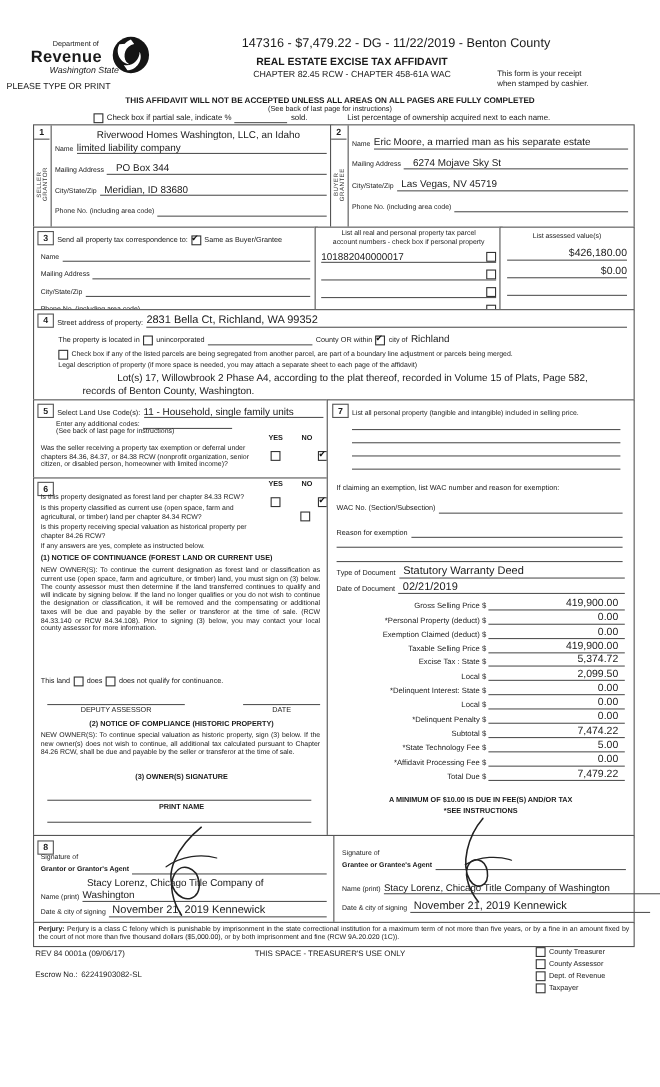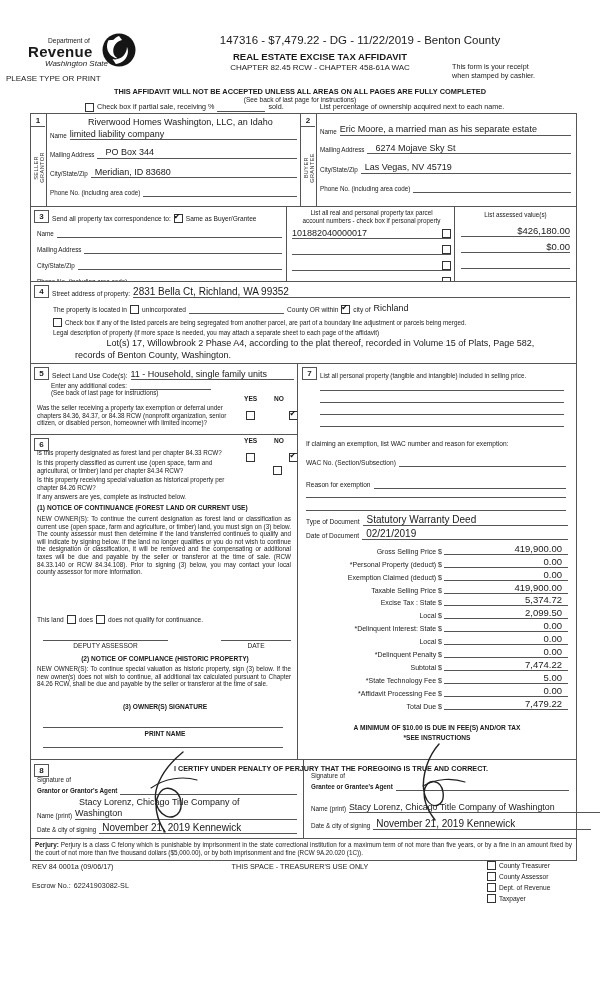--- a/index.html
+++ b/index.html
@@ -61,21 +61,21 @@
   <div class="abs ctr l8" style="left:140px;top:63px;width:360px;">CHAPTER 82.45 RCW - CHAPTER 458-61A WAC</div>
   <div class="abs l7" style="left:452px;top:63px;width:130px;">
     <div>This form is your receipt</div>
     <div>when stamped by cashier.</div>
   </div>
   <div class="abs l8" style="left:6px;top:74px;">PLEASE TYPE OR PRINT</div>
   <div class="abs b ctr" style="left:0;top:87px;width:600px;font-size:7.4px;">THIS AFFIDAVIT WILL NOT BE ACCEPTED UNLESS ALL AREAS ON ALL PAGES ARE FULLY COMPLETED</div>
   <div class="abs ctr l65" style="left:0;top:96px;width:600px;">(See back of last page for instructions)</div>
   <div class="abs fr" style="left:85px;top:103px;width:490px;">
     <span class="cb"></span>
-    <span class="l7">Check box if partial sale, receiving %</span>
+    <span class="l7">Check box if partial sale, indicate %</span>
     <span class="bl" style="width:48px;height:8px;"></span>
     <span class="l7">sold.</span>
     <span style="width:30px;"></span>
     <span class="l7">List percentage of ownership acquired next to each name.</span>
   </div>
 
   <div class="sec" style="left:30px;top:113px;width:271px;height:93px;">
     <div class="rail">
       <div class="railnum">1</div>
       <div class="vlab">
@@ -359,21 +359,20 @@
         <span class="fval">7,479.22</span>
       </div>
     </div>
 
     <div class="abs b ctr l65" style="left:0;top:360px;width:278px;">A MINIMUM OF $10.00 IS DUE IN FEE(S) AND/OR TAX</div>
     <div class="abs b ctr l65" style="left:0;top:370px;width:278px;">*SEE INSTRUCTIONS</div>
   </div>
 
   <div class="sec" style="left:30px;top:759px;width:545px;height:79px;">
     <div class="abs numbox" style="left:3px;top:4px;">8</div>
-    <div class="abs b ctr" style="left:70px;top:4px;width:460px;font-size:7.2px;">I CERTIFY UNDER PENALTY OF PERJURY THAT THE FOREGOING IS TRUE AND CORRECT.</div>
     <div class="abs" style="left:272px;top:0;bottom:0;width:0;border-left:1px solid #555;"></div>
 
     <div class="abs l6" style="left:6px;top:16px;">Signature of</div>
     <div class="abs fr" style="left:6px;top:26px;width:260px;">
       <span class="b l6">Grantor or Grantor's Agent</span>
       <span class="bl grow" style="height:8px;"></span>
     </div>
     <div class="abs v9" style="left:48px;top:37px;">Stacy Lorenz, Chicago Title Company of</div>
     <div class="abs fr" style="left:6px;top:48px;width:260px;">
       <span class="l6">Name (print)</span>

